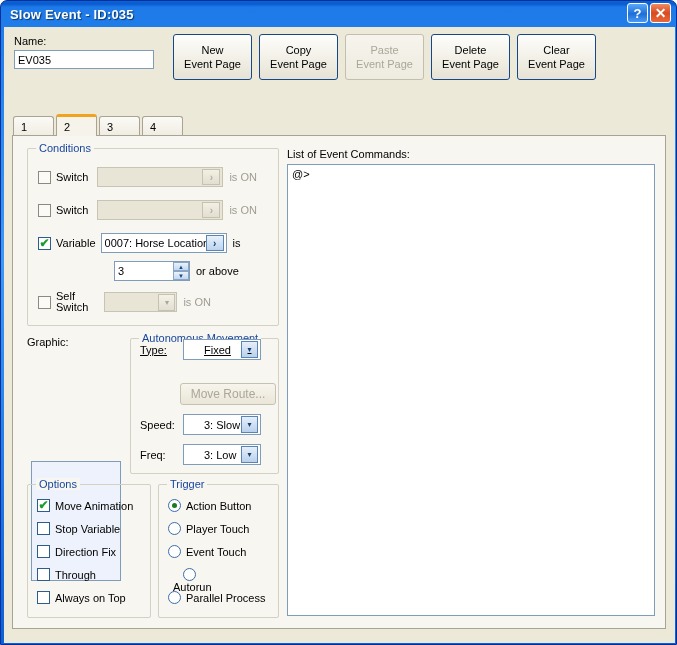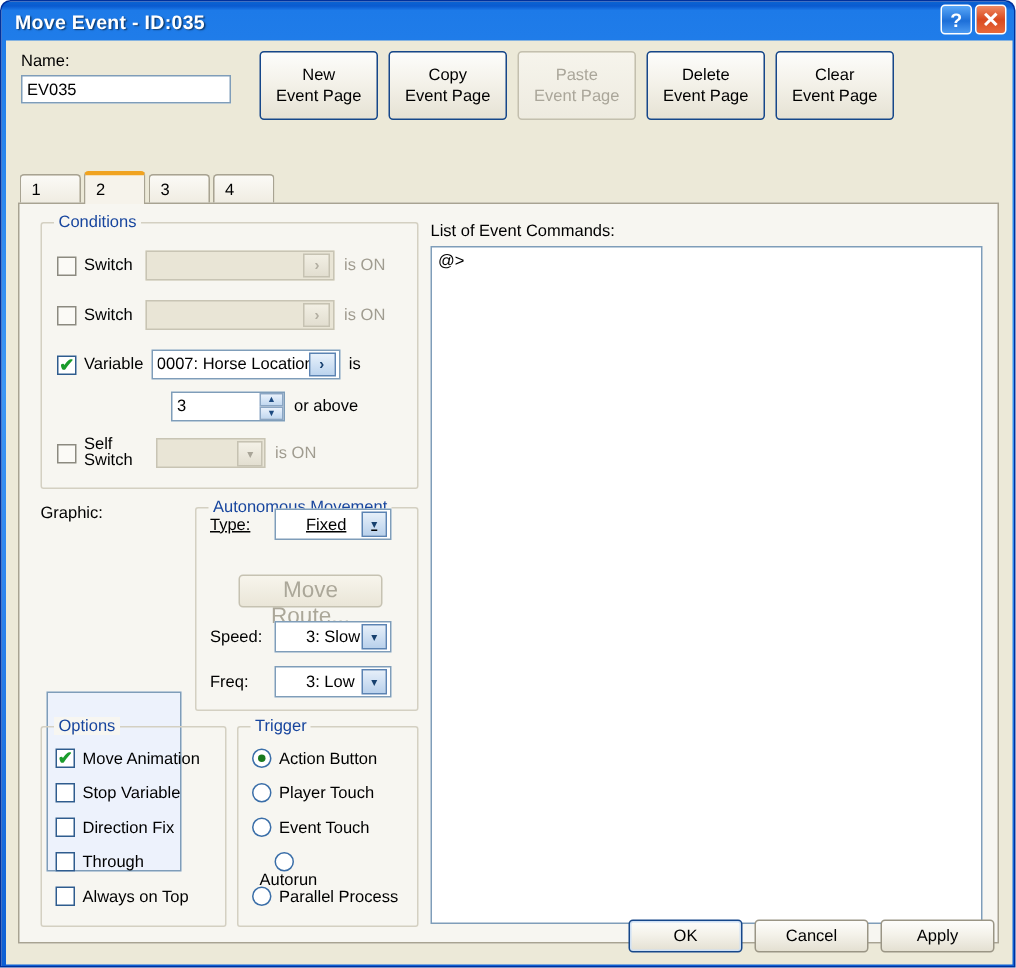--- a/index.html
+++ b/index.html
@@ -301,28 +301,28 @@
     width: 17px; height: 17px;
     margin-right: 2px;
     box-sizing: border-box;
     border: 1px solid #5b83b3;
     background: linear-gradient(to bottom, #e6eff9, #b9d1ec);
     display: flex; align-items: center; justify-content: center;
     font-size: 8px; color: #16406e; flex: none;
   }
   .moveroute-btn {
     position: absolute;
-    left: 28px; top: 44px;
+    left: 49px; top: 44px;
     width: 96px; height: 22px;
     box-sizing: border-box;
     border: 1px solid #c6c2b2;
     border-radius: 3px;
     background: linear-gradient(to bottom, #f7f5ec, #eae6d8);
     color: #aba799;
-    font-size: 15px;
+    font-size: 12px;
     font-family: "Liberation Sans", sans-serif;
     cursor: default;
   }
 
   
   .opt-row {
     position: absolute; left: 9px;
     display: flex; align-items: center;
     cursor: pointer;
   }
@@ -377,21 +377,21 @@
     border: 1px solid #16478a;
     box-shadow: inset 0 0 0 1px #cfe0f4;
   }
 </style>
 </head>
 <body>
 
 <div class="window">
 
   <div class="titlebar">
-    <div class="title-text">Move Event - ID:035</div>
+    <div class="title-text">Slow Event - ID:035</div>
     <div class="title-buttons">
       <div class="tbtn help">?</div>
       <div class="tbtn close">✕</div>
     </div>
   </div>
 
   <div class="client">
 
     <div class="name-block">
       <div class="name-label">Name:</div>
@@ -576,20 +576,15 @@
           <span class="opt-label">Parallel Process</span>
         </div>
       </div>
 
       <div class="cmdlabel">List of Event Commands:</div>
       <div class="cmdbox">
         <div class="cmdline">@&gt;</div>
       </div>
     </div>
 
-    <div class="bottom">
-      <button class="bbtn default">OK</button>
-      <button class="bbtn">Cancel</button>
-      <button class="bbtn">Apply</button>
-    </div>
 
   </div>
 </div>
 
 </body></html>

